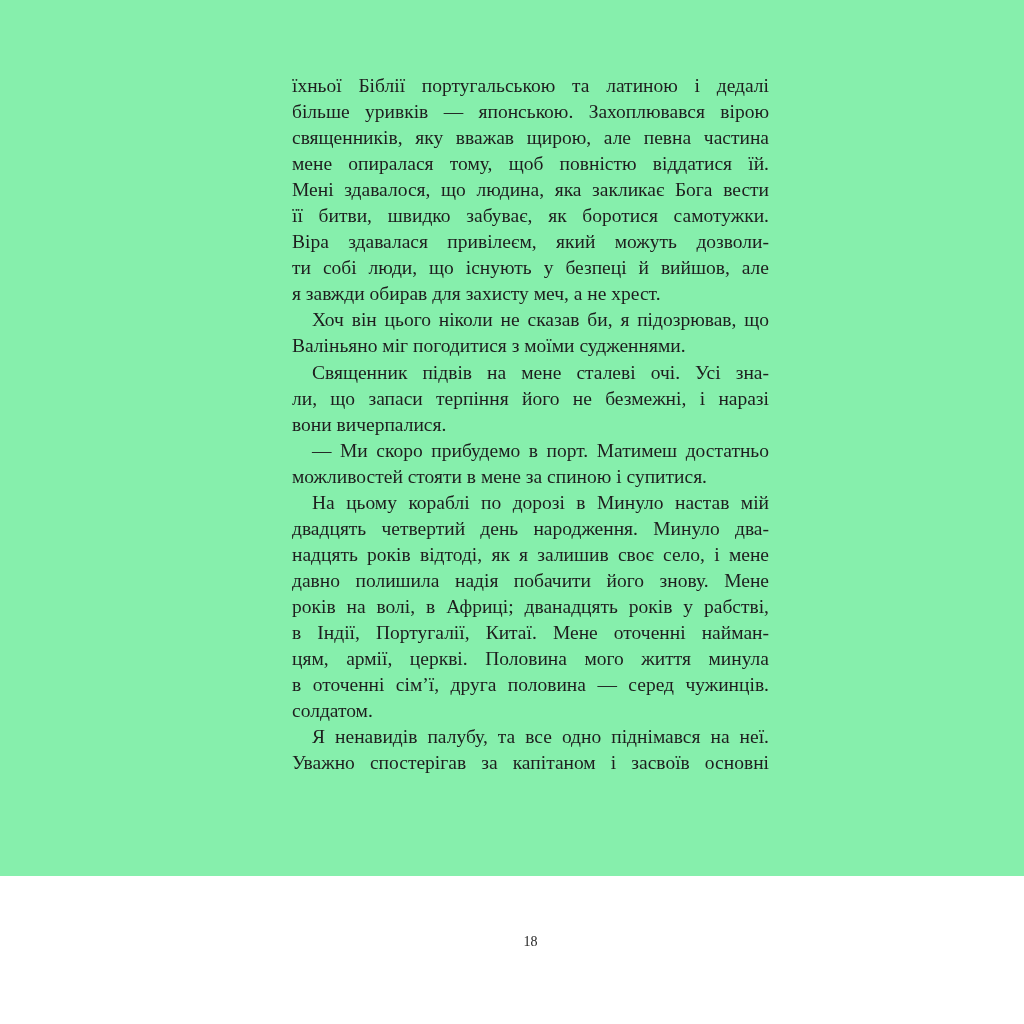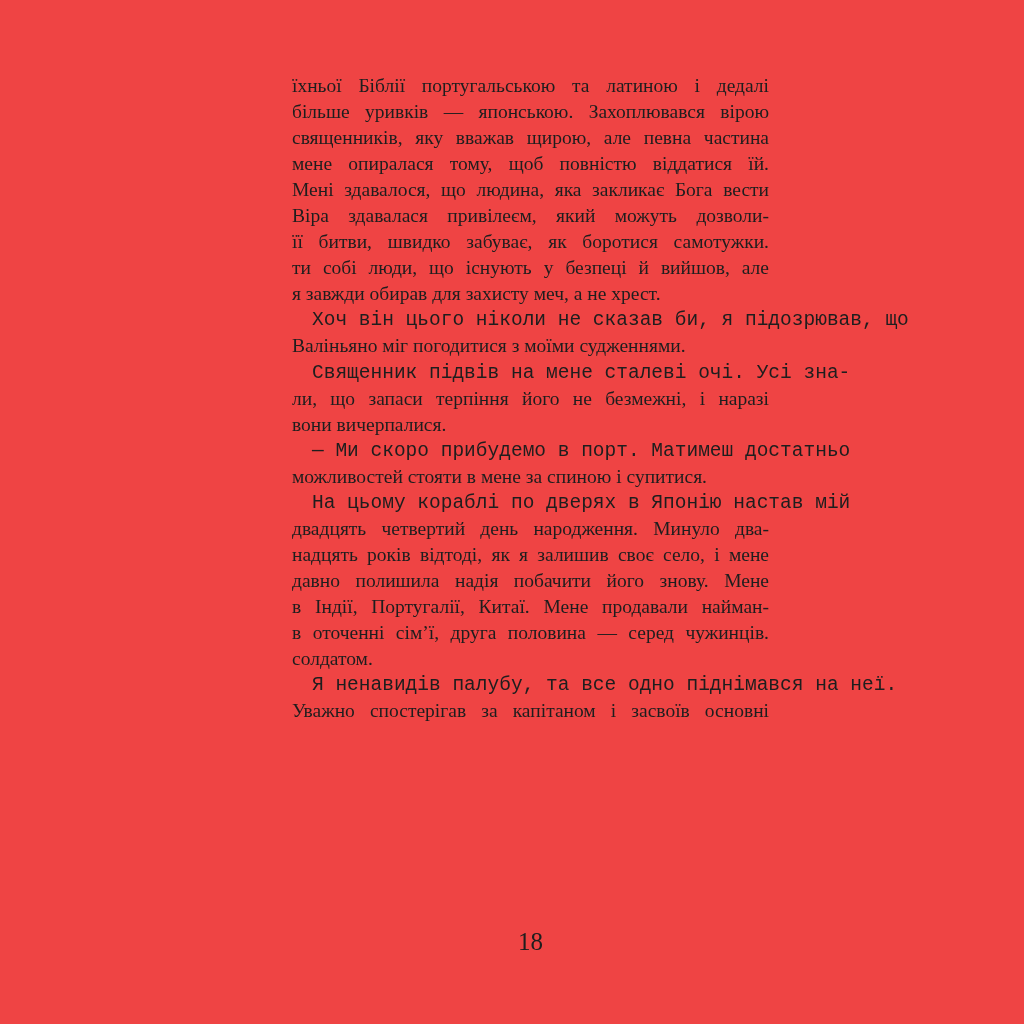--- a/index.html
+++ b/index.html
@@ -11,72 +11,71 @@
       width: 1024px;
       height: 1024px;
       position: relative;
       overflow: hidden;
       font-family: "Liberation Serif", "DejaVu Serif", serif;
       color: #1e1e1e;
     }
     .page {
       position: absolute;
       left: 0; top: 0;
-      width: 1024px; height: 1024px;
-      background: #ef4444;
+      width: 1024px; height: 876px;
+      background: #86efac;
     }
     .text-block {
       position: absolute;
       left: 292px;
       top: 73px;
       width: 477px;
       font-size: 19.5px;
       line-height: 26.05px;
     }
     .line {
       display: block;
       height: 26.05px;
       white-space: nowrap;
       text-align: justify;
       text-align-last: justify;
       word-spacing: 0;
     }
     .line.indent {
       padding-left: 20px;
-      font-family: Liberation Mono, monospace;
     }
     .line.last {
       text-align: right;
       text-align-last: left;
     }
     .page-number {
       position: absolute;
       left: 292px;
       width: 477px;
       top: 929px;
       text-align: center;
-      font-size: 25px;
+      font-size: 14px;
       line-height: 26px;
       color: #1e1e1e;
     }
   </style>
 </head>
 <body>
 
 <div class="page">
   <div class="text-block">
 
     <div>
       <span class="line">їхньої Біблії португальською та латиною і дедалі</span>
       <span class="line">більше уривків — японською. Захоплювався вірою</span>
       <span class="line">священників, яку вважав щирою, але певна частина</span>
       <span class="line">мене опиралася тому, щоб повністю віддатися їй.</span>
       <span class="line">Мені здавалося, що людина, яка закликає Бога вести</span>
+      <span class="line">її битви, швидко забуває, як боротися самотужки.</span>
       <span class="line">Віра здавалася привілеєм, який можуть дозволи-</span>
-      <span class="line">її битви, швидко забуває, як боротися самотужки.</span>
       <span class="line">ти собі люди, що існують у безпеці й вийшов, але</span>
       <span class="line last">я завжди обирав для захисту меч, а не хрест.</span>
     </div>
 
     <div>
       <span class="line indent">Хоч він цього ніколи не сказав би, я підозрював, що</span>
       <span class="line last">Валіньяно міг погодитися з моїми судженнями.</span>
     </div>
 
     <div>
@@ -85,25 +84,27 @@
       <span class="line last">вони вичерпалися.</span>
     </div>
 
     <div>
       <span class="line indent">— Ми скоро прибудемо в порт. Матимеш достатньо</span>
       <span class="line last">можливостей стояти в мене за спиною і супитися.</span>
     </div>
 
 
     <div>
-      <span class="line indent">На цьому кораблі по дверях в Японію настав мій</span>
+      <span class="line indent">На цьому кораблі по дорозі в Минуло настав мій</span>
       <span class="line">двадцять четвертий день народження. Минуло два-</span>
       <span class="line">надцять років відтоді, як я залишив своє село, і мене</span>
       <span class="line">давно полишила надія побачити його знову. Мене</span>
-      <span class="line">в Індії, Португалії, Китаї. Мене продавали найман-</span>
+      <span class="line">років на волі, в Африці; дванадцять років у рабстві,</span>
+      <span class="line">в Індії, Португалії, Китаї. Мене оточенні найман-</span>
+      <span class="line">цям, армії, церкві. Половина мого життя минула</span>
       <span class="line">в оточенні сім’ї, друга половина — серед чужинців.</span>
       <span class="line last">солдатом.</span>
     </div>
 
     <div>
       <span class="line indent">Я ненавидів палубу, та все одно піднімався на неї.</span>
       <span class="line">Уважно спостерігав за капітаном і засвоїв основні</span>
     </div>
 
   </div>

